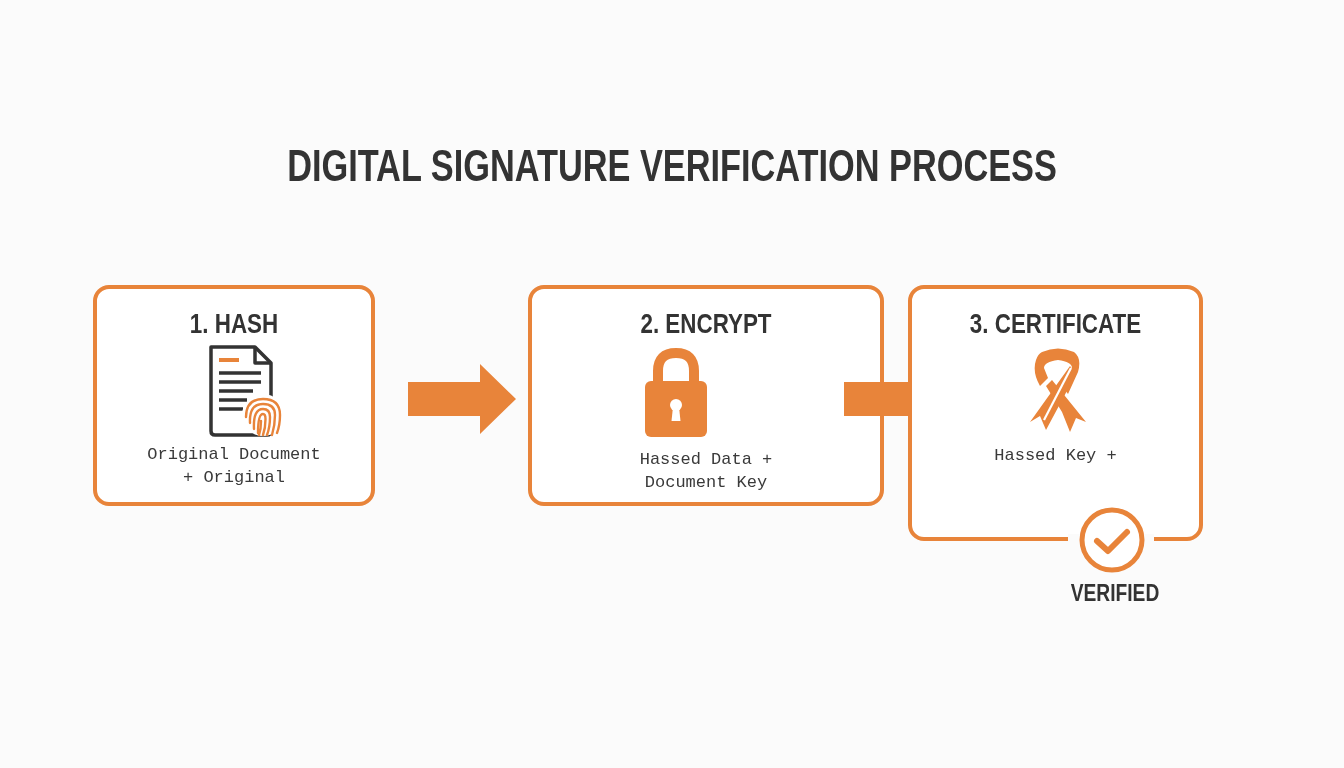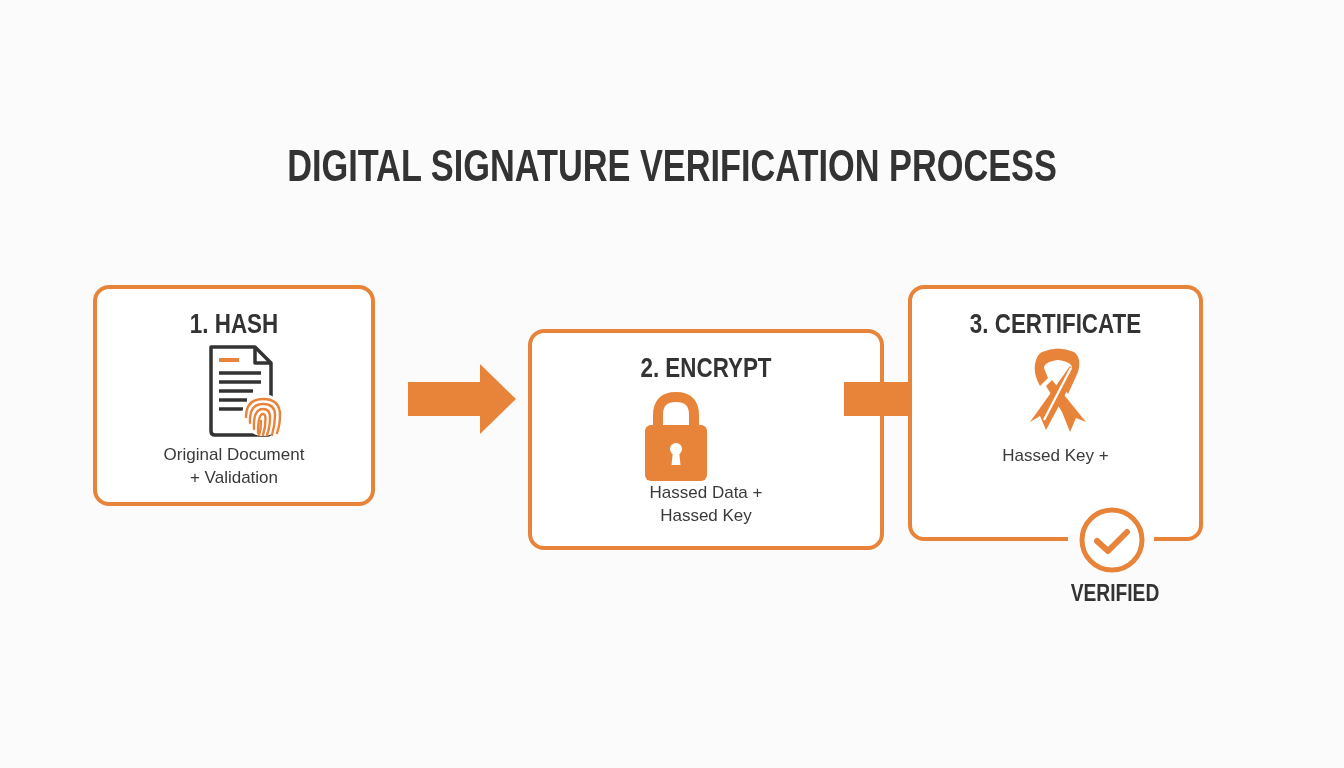--- a/index.html
+++ b/index.html
@@ -26,20 +26,21 @@
     .box-title {
       position: absolute; left: 0; right: 0; top: 18px;
       text-align: center; font-weight: bold; font-size: 28px;
       color: #333333; line-height: 34px;
       transform: scaleX(0.8);
     }
     .box-desc {
       position: absolute; left: 0; right: 0;
       text-align: center; font-size: 17px; line-height: 23px;
       color: #3a3a3a;
+      font-family: Liberation Mono, monospace;
     }
     .icon { position: absolute; }
     .arrow { position: absolute; }
     .gap-cover {
       position: absolute; background: #fbfbfb;
     }
     .verified-label {
       position: absolute; left: 1010px; width: 210px; top: 578px;
       text-align: center; font-weight: bold; font-size: 24px;
       color: #333333; line-height: 30px;
@@ -66,39 +67,39 @@
     <g fill="none" stroke="#e8843a" stroke-width="2.4" stroke-linecap="round">
       <path d="M43 74 Q43 56 60 56 Q77 56 77 72 Q77 82 74 90"></path>
       <path d="M47 80 Q46 61 60 61 Q72 61 72 72 Q72 82 69 92"></path>
       <path d="M51 86 Q50 66 60 66 Q67 66 67 74 Q67 84 64 92"></path>
       <path d="M55 90 Q55 71 60 71 Q62.5 71 62.5 76 Q62.5 85 60 92"></path>
       <path d="M58 78 Q58 86 56 92"></path>
     </g>
   </svg>
   <div class="box-desc" style="top:154px;">
     <div>Original Document</div>
-    <div>+ Validation</div>
+    <div>+ Original</div>
   </div>
 </div>
 
 <svg class="arrow" style="left:406px; top:364px;" width="112" height="70" viewBox="0 0 112 70">
   <polygon points="2,18 74,18 74,0 110,35 74,70 74,52 2,52" fill="#e8843a"></polygon>
 </svg>
 
-<div class="box" style="left:528px; top:285px; width:356px; height:221px;margin-top:44px;">
+<div class="box" style="left:528px; top:285px; width:356px; height:221px;">
   <div class="box-title">2. ENCRYPT</div>
   <svg class="icon" style="left:111px; top:58px;" width="66" height="92" viewBox="0 0 66 92">
     <path d="M15 36 V24 Q15 6 33 6 Q51 6 51 24 V36" fill="none" stroke="#e8843a" stroke-width="10"></path>
     <rect x="2" y="34" width="62" height="56" rx="6" fill="#e8843a"></rect>
     <circle cx="33" cy="58" r="6" fill="#ffffff"></circle>
     <path d="M30 60 L28.5 74 H37.5 L36 60 Z" fill="#ffffff"></path>
   </svg>
-  <div class="box-desc" style="top:148px;">
+  <div class="box-desc" style="top:159px;">
     <div>Hassed Data +</div>
-    <div>Hassed Key</div>
+    <div>Document Key</div>
   </div>
 </div>
 
 <svg class="arrow" style="left:842px; top:364px;" width="112" height="70" viewBox="0 0 112 70">
   <polygon points="2,18 74,18 74,0 110,35 74,70 74,52 2,52" fill="#e8843a"></polygon>
 </svg>
 
 <div class="box" style="left:908px; top:285px; width:295px; height:256px;">
   <div class="box-title">3. CERTIFICATE</div>
   <svg class="icon" style="left:110px; top:57px;" width="72" height="94" viewBox="0 0 72 94">

